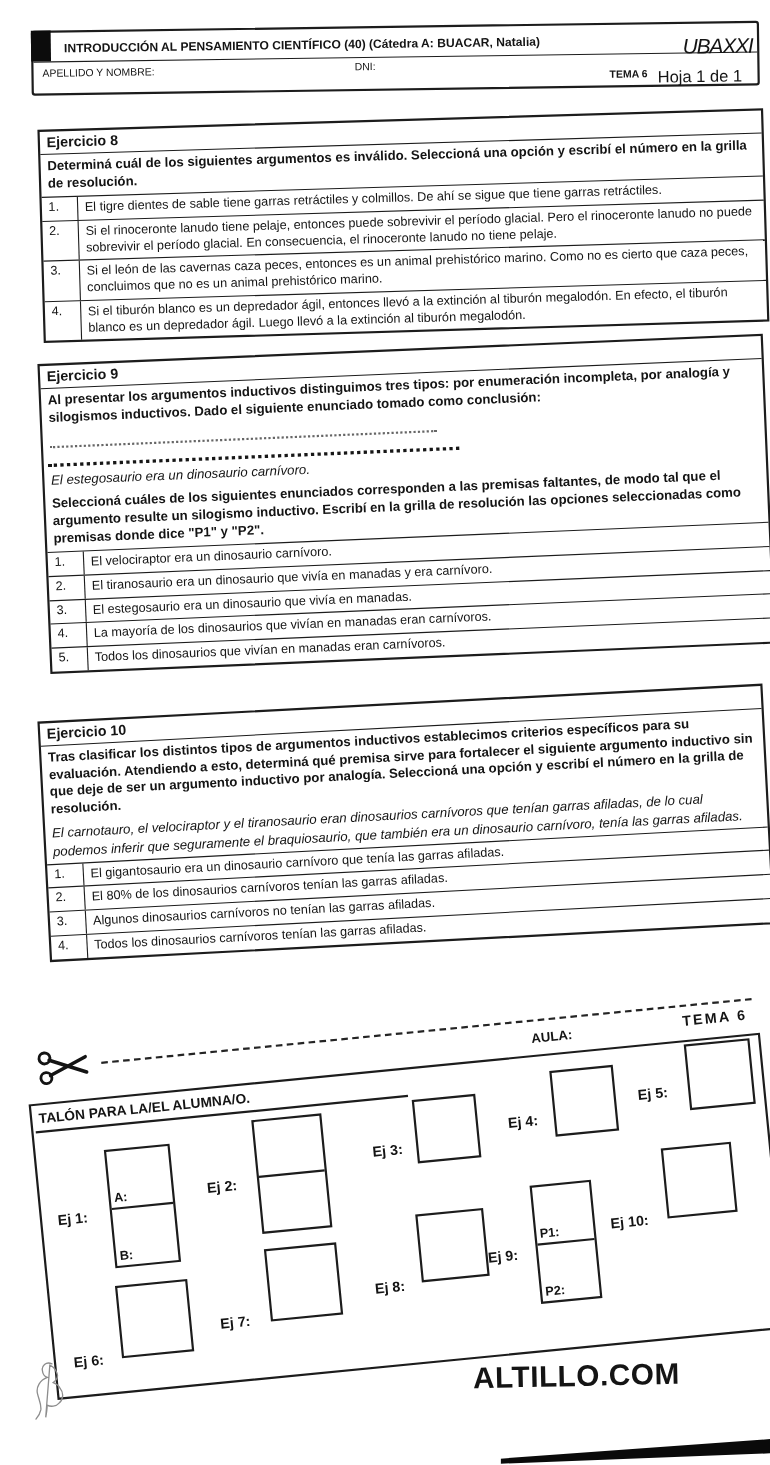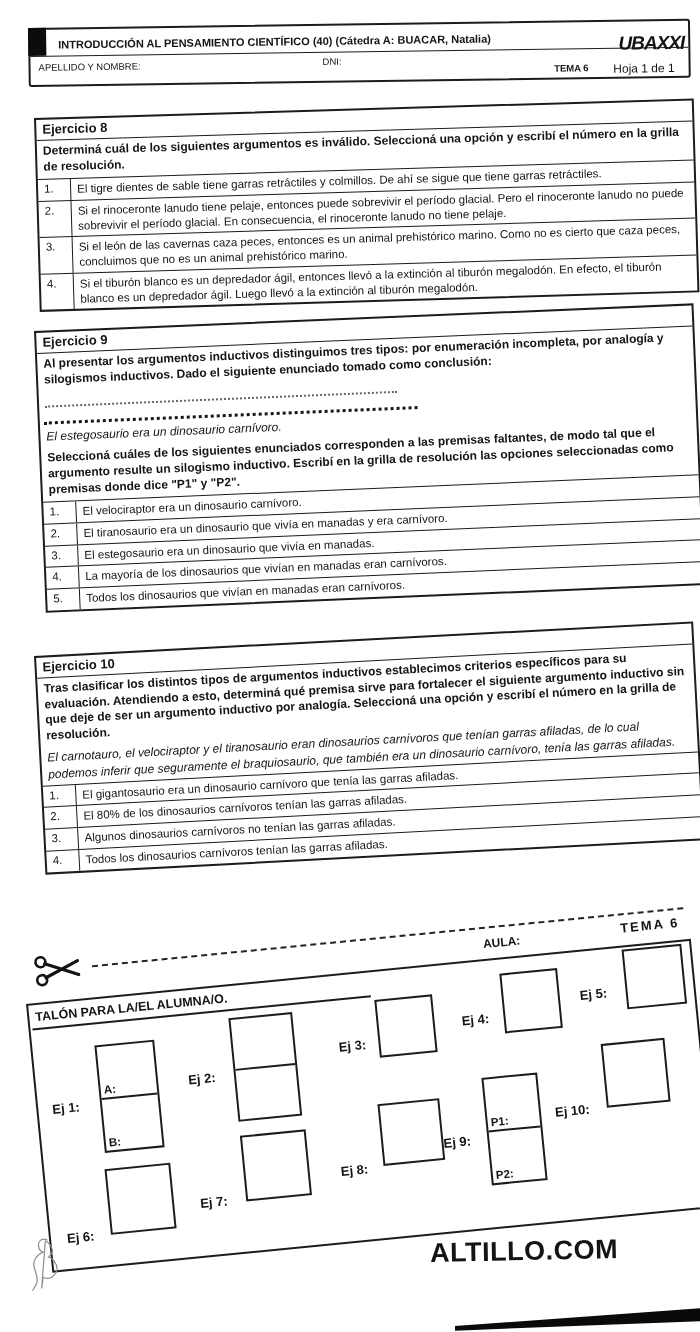--- a/index.html
+++ b/index.html
@@ -11,22 +11,22 @@
   
   .header { position:absolute; left:28px; top:28px; width:662px; transform:rotate(-0.8deg); transform-origin:0 0; }
   .header-box { border:2px solid #1c1c1c; border-radius:3px; background:#fff; position:relative; }
   .header-row1 { position:relative; border-bottom:1.7px solid #1c1c1c; padding:5px 6px 4px 28px; height:17px; }
   .black-tab { position:absolute; left:-2px; top:-2px; width:18px; height:28px; background:#0c0c0c; }
   .course-title { font-weight:bold; font-size:11px; white-space:nowrap; }
   .header-row2 { position:relative; height:28px; font-size:9.5px; }
   .name-label { position:absolute; left:8px; top:5px; }
   .dni-label { position:absolute; left:292px; top:3px; }
   .tema-label { position:absolute; right:100px; top:13px; font-weight:bold; }
-  .hoja-label { position:absolute; right:14px; top:13px; font-size:12px; }
-  .uba-logo { position:absolute; right:4px; top:-16px; font-size:19px; font-weight:bold; font-style:italic; letter-spacing:-1px; }
+  .hoja-label { position:absolute; right:14px; top:13px; font-size:15px; }
+  .uba-logo { position:absolute; right:4px; top:-16px; font-size:19px; font-weight:normal; font-style:italic; letter-spacing:-1px; }
   
   .section { position:absolute; left:34px; width:656px; border:2px solid #1c1c1c; background:#fff; transform-origin:0 0; }
   #sec8  { top:118px; transform:rotate(-1.7deg); }
   #sec9  { top:331px; transform:rotate(-2.4deg); }
   #sec10 { top:656px; transform:rotate(-3deg); }
   .sec-title { font-weight:bold; font-size:13px; padding:2px 6px 3px; border-bottom:1.8px solid #1c1c1c; }
   .sec-intro { font-weight:bold; font-size:12px; line-height:1.3; padding:3px 6px 4px; }
   .sec-italic { font-style:italic; font-size:12px; line-height:1.35; padding:2px 6px 3px; }
   .opt { display:flex; border-top:1.7px solid #1c1c1c; }
   .opt-num { width:26px; min-width:26px; border-right:1.7px solid #1c1c1c; font-size:11.5px; padding:3px 0 3px 6px; }

